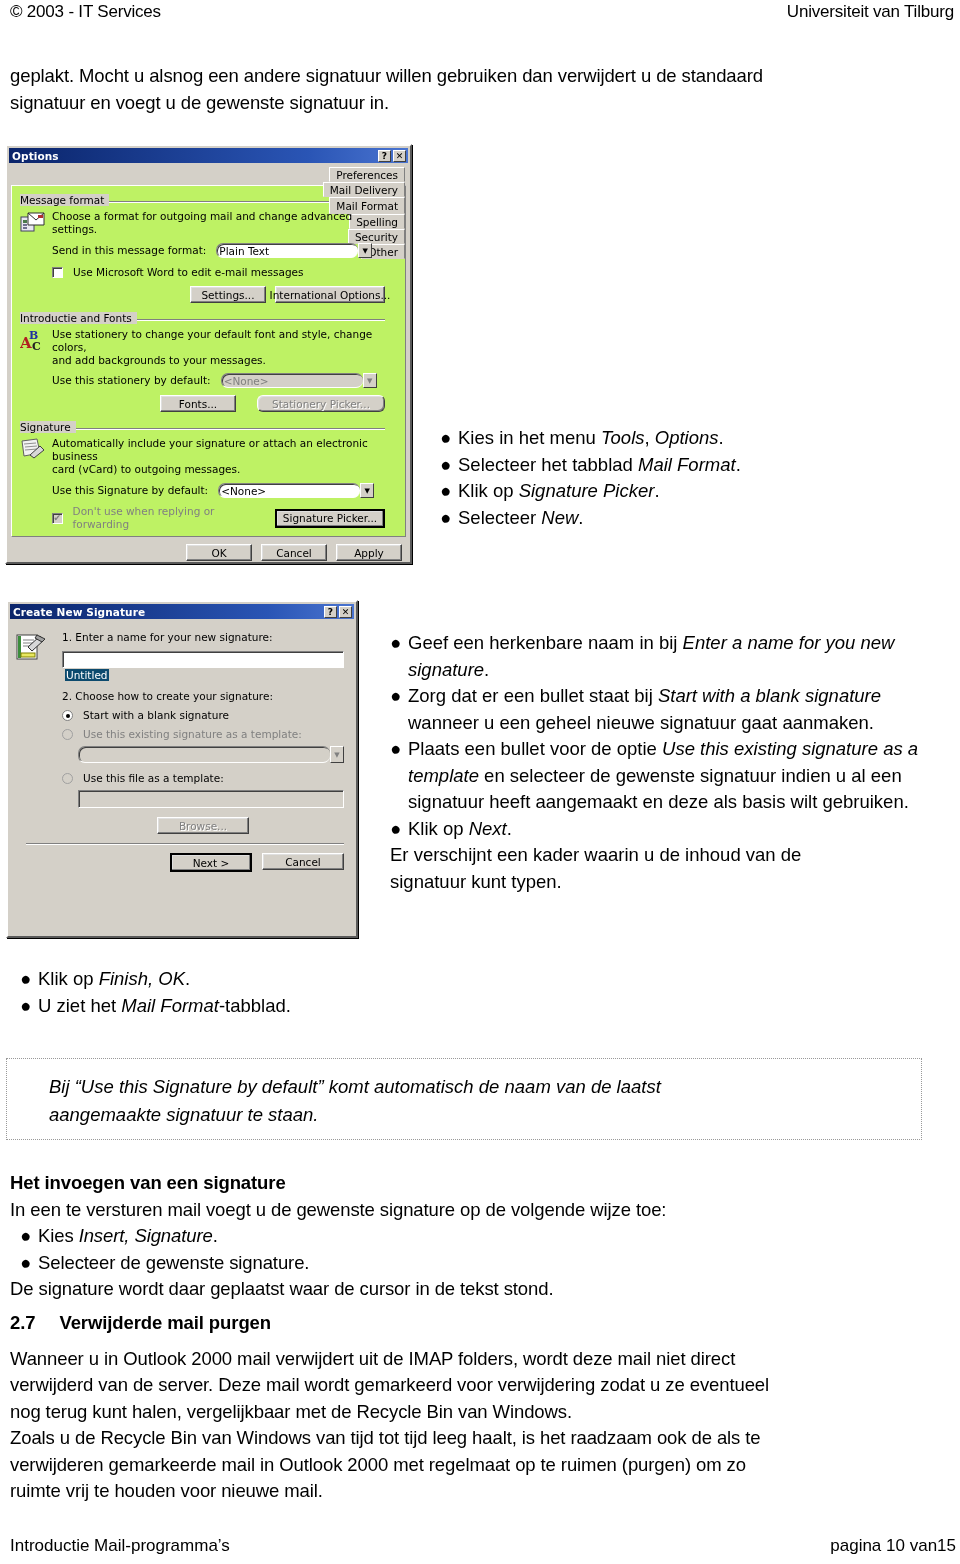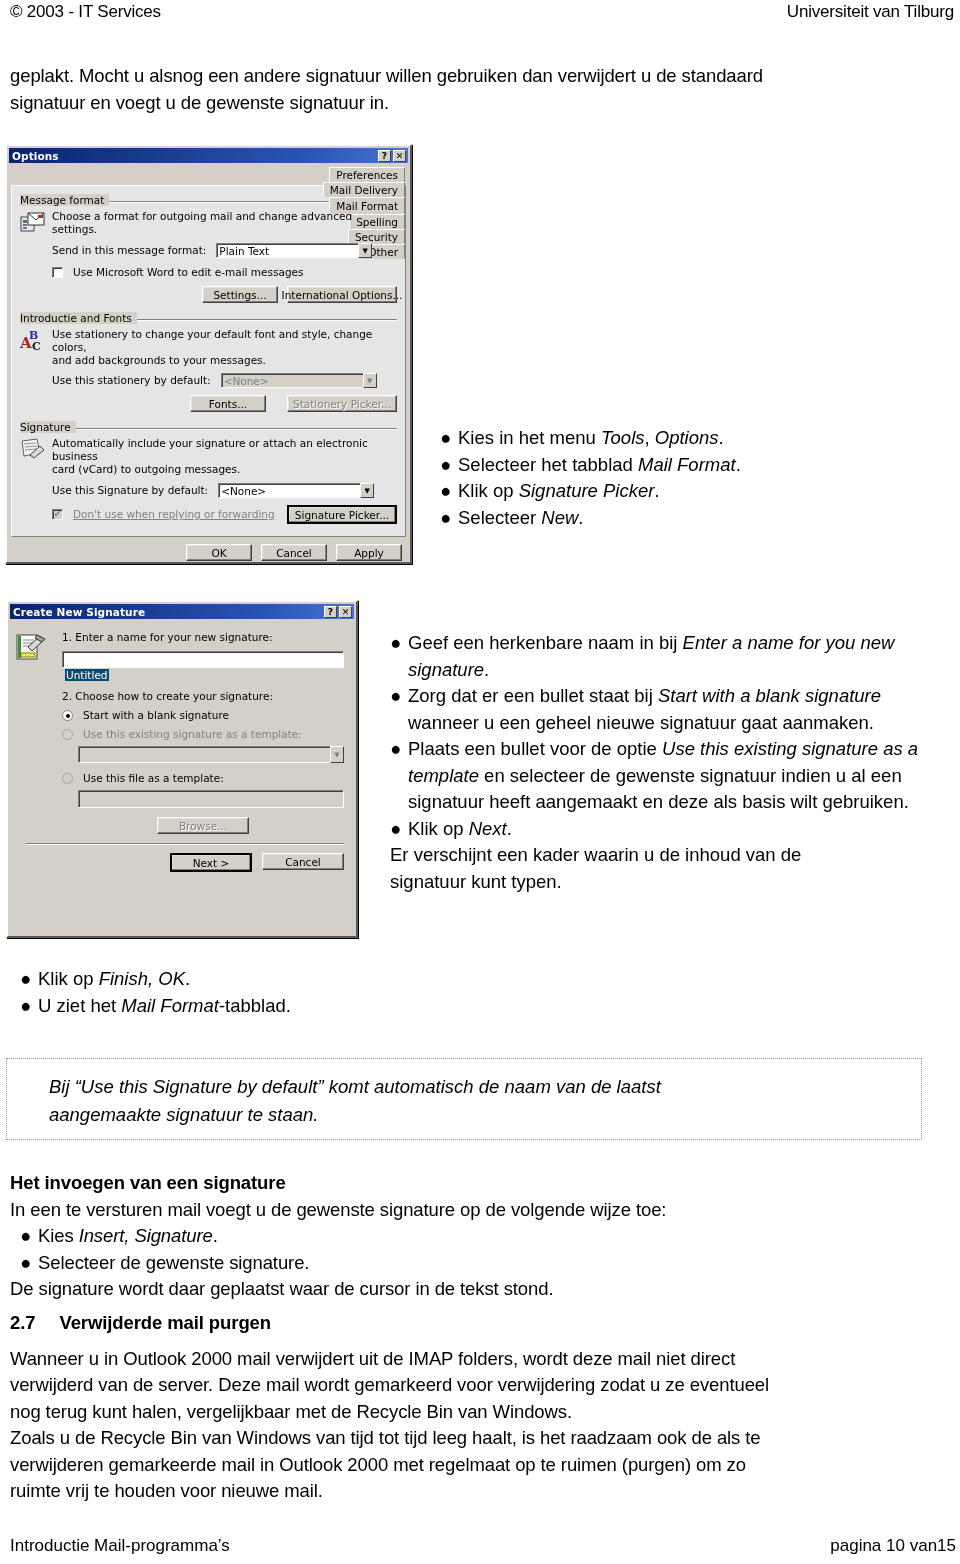--- a/index.html
+++ b/index.html
@@ -48,38 +48,38 @@
   .tabstrip{ display:flex; align-items:flex-end; height:18px; margin:4px 2px 0 2px;flex-direction:column; }
   .tab{
     height:15px; padding:1px 6px 0 6px; background:#d4d0c8;
     border:1px solid; border-color:#ffffff #808080 #d4d0c8 #ffffff;
     margin-right:1px; font-size:10.5px; white-space:nowrap; line-height:13px;
   }
   .tab.active{ height:18px; padding-top:2px; font-weight:normal; position:relative; z-index:3;
      border-color:#ffffff #808080 #d4d0c8 #ffffff; }
   .tabpage{
     border:1px solid; border-color:#ffffff #808080 #808080 #ffffff;
-    margin:0 2px; padding:6px 8px 6px 8px; background:#e5e5e5;
+    margin:0 2px; padding:6px 20px 6px 8px; background:#bef264;
   }
   
   .group{ position:relative; margin-top:10px; }
   .group > .glabel{ font-size:10.5px; background:#d4d0c8; padding-right:5px; display:inline-block; }
   .group > .gline{ border-top:1px solid #808080; border-bottom:1px solid #ffffff;
      position:absolute; left:0; right:0; top:7px; z-index:0; }
   .group > .glabel{ position:relative; z-index:1; }
   .grow{ display:flex; align-items:center; gap:10px; margin-top:5px; }
   .gtext{ font-size:10.5px; line-height:13px; }
   .field{
     background:#ffffff; border:1px solid; border-color:#808080 #ffffff #ffffff #808080;
     height:15px; display:flex; align-items:center; padding:0 2px; font-size:10.5px;
     box-shadow: inset 1px 1px 0 #404040;
   }
   .field.disabled{ background:#d4d0c8; color:#808080; }
   .combo{ display:flex; align-items:stretch; }
-  .combo .field{ flex:1; border-right:none; }
+  .combo .field{ flex:1; border-right:none;border-radius:7px; }
   .arrowbtn{
     width:14px; background:#d4d0c8; border:1px solid;
     border-color:#ffffff #404040 #404040 #ffffff;
     display:flex; align-items:center; justify-content:center; font-size:7px;
   }
   .arrowbtn.disabled{ color:#808080; }
   .btn{
     background:#d4d0c8; border:1px solid; border-color:#ffffff #404040 #404040 #ffffff;
     box-shadow: inset -1px -1px 0 #808080, inset 1px 1px 0 #dfdfdf;
     font-size:10.5px; height:17px; padding:0 6px; display:flex;
@@ -213,21 +213,21 @@
           <div class="gtext">and add backgrounds to your messages.</div>
           <div class="grow" style="margin-top:6px;">
             <span class="gtext">Use this stationery by default:</span>
             <span class="combo" style="width:156px;">
               <span class="field disabled">&lt;None&gt;</span>
               <span class="arrowbtn disabled">▼</span>
             </span>
           </div>
           <div class="grow" style="margin-top:7px; justify-content:flex-end; gap:21px;">
             <span class="btn" style="width:76px;">Fonts...</span>
-            <span class="btn disabled" style="width:110px;">Stationery Picker...</span>
+            <span class="btn disabled" style="width:128px;border-radius:6px;">Stationery Picker...</span>
           </div>
         </div>
       </div>
     </div>
 
     <div class="group" style="margin-top:9px;">
       <div class="gline"></div>
       <div class="glabel">Signature</div>
       <div style="display:flex; gap:6px; margin-top:4px;">
         <div class="icon-box">
@@ -244,21 +244,21 @@
           <div class="gtext">card (vCard) to outgoing messages.</div>
           <div class="grow" style="margin-top:7px;">
             <span class="gtext">Use this Signature by default:</span>
             <span class="combo" style="width:156px;">
               <span class="field">&lt;None&gt;</span>
               <span class="arrowbtn">▼</span>
             </span>
           </div>
           <div class="grow" style="margin-top:7px;">
             <span class="chk disabled">✔</span>
-            <span class="gtext" style="color:#808080;text-decoration:underline;">Don't use when replying or forwarding</span>
+            <span class="gtext" style="color:#808080;">Don't use when replying or forwarding</span>
             <span class="btn default" style="width:110px; margin-left:auto;">Signature Picker...</span>
           </div>
         </div>
       </div>
     </div>
   </div>
 
   <div style="display:flex; justify-content:flex-end; gap:9px; margin:7px 6px 0 0;">
     <span class="btn" style="width:66px;">OK</span>
     <span class="btn" style="width:66px;">Cancel</span>

